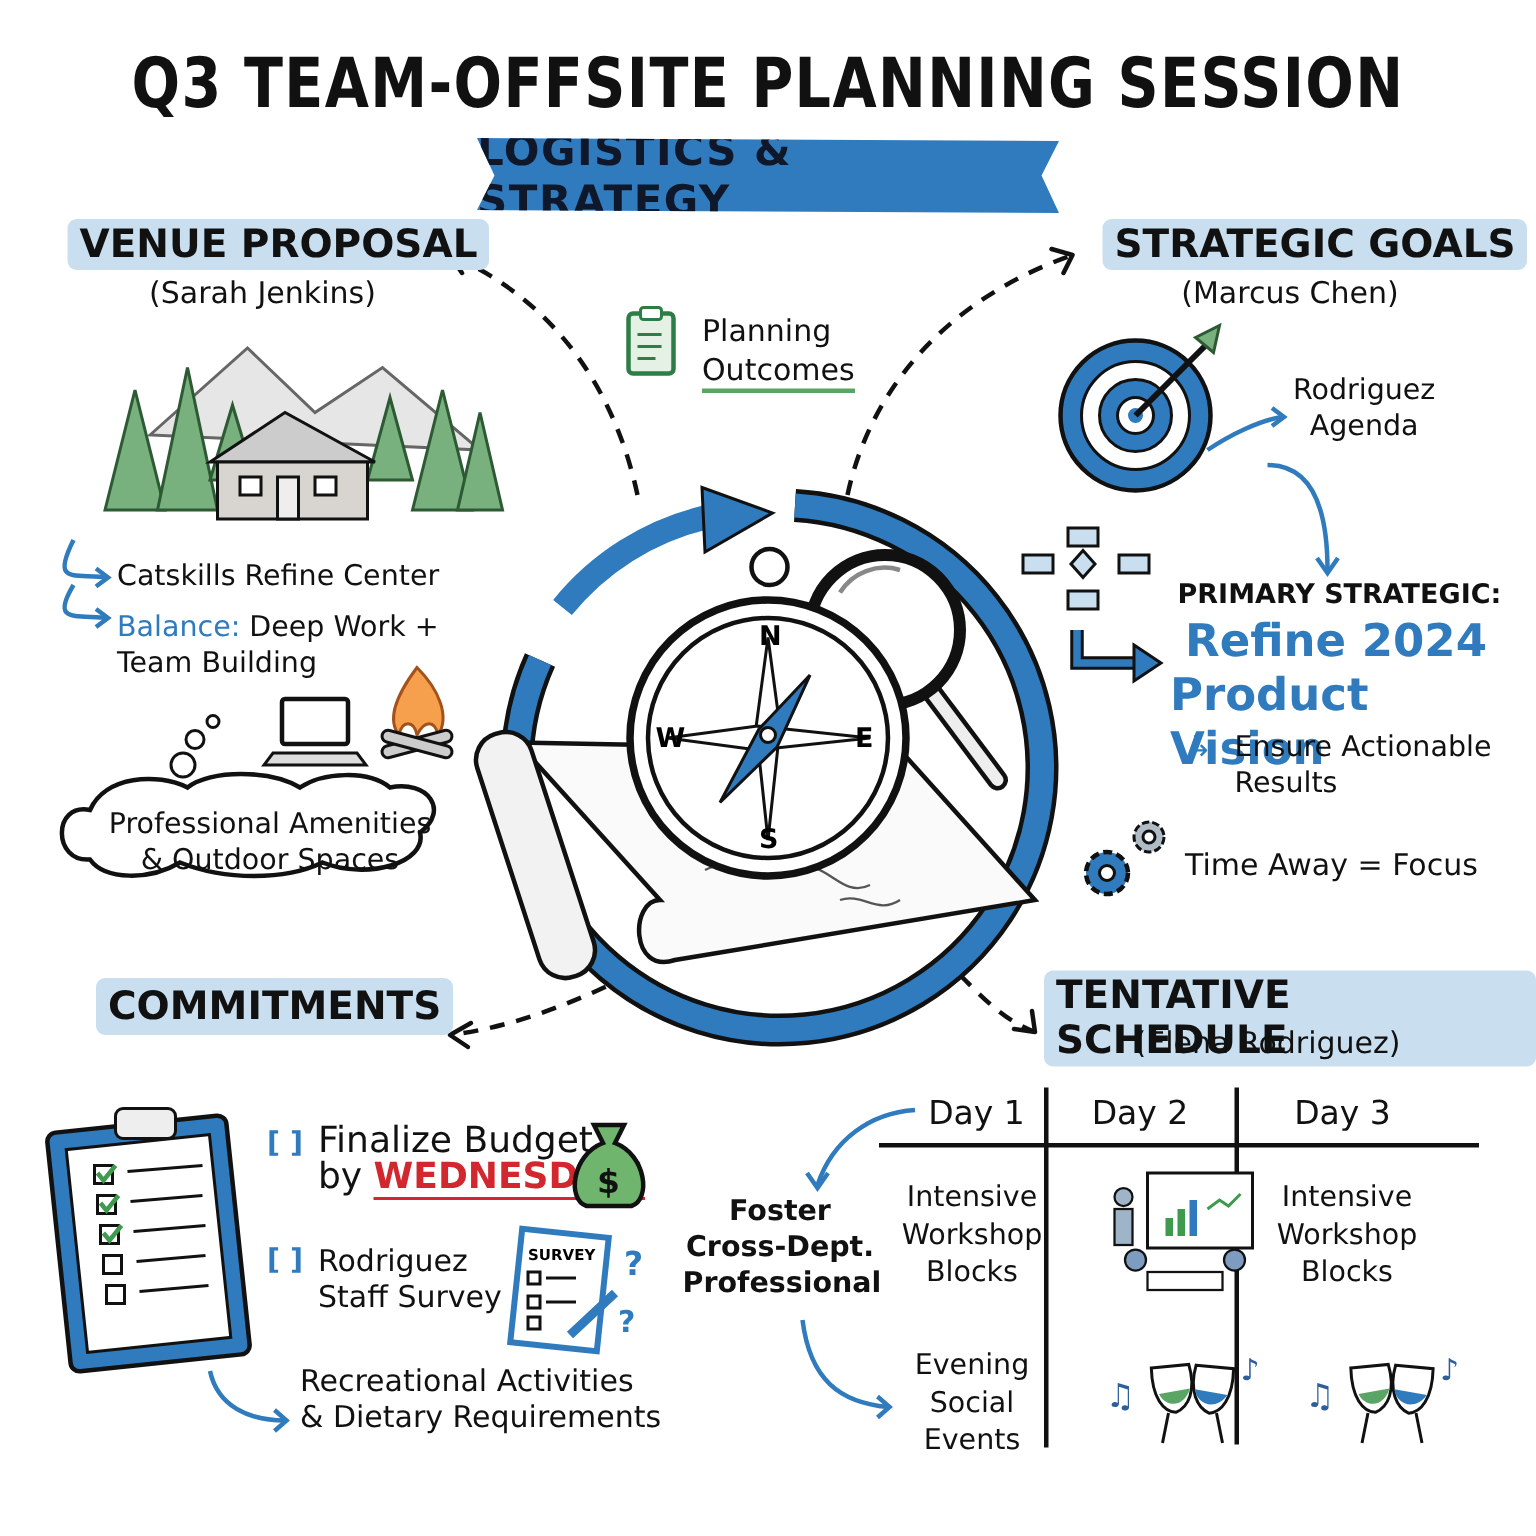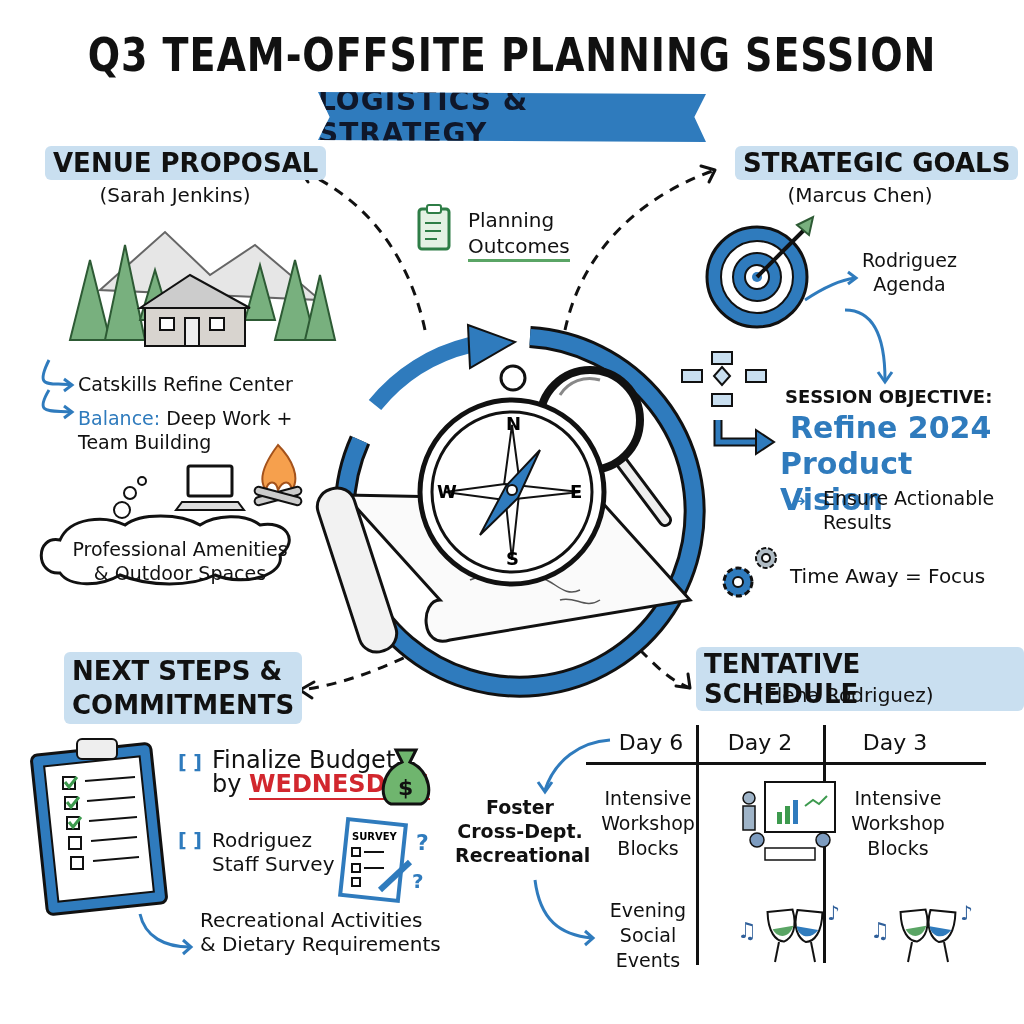--- a/index.html
+++ b/index.html
@@ -158,39 +158,38 @@
     <rect x="32" y="2" width="20" height="12"></rect>
       <rect x="2" y="20" width="20" height="12"></rect>
     <rect x="66" y="20" width="20" height="12"></rect>
       <rect x="32" y="44" width="20" height="12"></rect>
     <polygon points="42,17 50,26 42,35 34,26"></polygon>
   </g>
   <path d="M38 70 L38 92 L78 92" fill="none" stroke="#111" stroke-width="9"></path>
   <path d="M38 70 L38 92 L78 92" fill="none" stroke="#2f7bbd" stroke-width="5"></path>
   <polygon points="76,80 94,92 76,104" fill="#2f7bbd" stroke="#111" stroke-width="2"></polygon>
 </svg>
-<div class="abs" style="left:785px;top:386px;font-size:18px;font-weight:bold;">SESSION OBJECTIVE:</div>
+<div class="abs" style="left:785px;top:386px;font-size:18px;font-weight:bold;">PRIMARY STRATEGIC:</div>
 <div class="abs big-blue" style="left:790px;top:410px;">Refine 2024</div>
 <div class="abs big-blue" style="left:780px;top:446px;">Product Vision</div>
 <div class="abs txt blue" style="left:792px;top:486px;">↳</div>
 <div class="abs txt" style="left:823px;top:486px;">
   <div>Ensure Actionable</div>
   <div>Results</div>
 </div>
 <svg width="70" height="70" style="left:716px;top:540px;">
   <circle cx="22" cy="42" r="14" fill="#2f7bbd" stroke="#111" stroke-width="3" stroke-dasharray="6 3"></circle>
   <circle cx="22" cy="42" r="5" fill="#fff" stroke="#111" stroke-width="2"></circle>
   <circle cx="50" cy="18" r="10" fill="#b0bcc5" stroke="#111" stroke-width="2" stroke-dasharray="5 2"></circle>
   <circle cx="50" cy="18" r="4" fill="#fff" stroke="#111" stroke-width="2"></circle>
 </svg>
 <div class="abs txt" style="left:790px;top:564px;font-size:20px;">Time Away = Focus</div>
 
 <div class="abs" style="left:64px;top:652px;">
   <div class="hdr" style="line-height:34px;">
-    <div>NEXT STEPS &amp;</div>
     <div>COMMITMENTS</div>
   </div>
 </div>
 <svg width="140" height="180" style="left:35px;top:735px;">
   <rect x="4" y="14" width="120" height="160" rx="6" fill="#2f7bbd" stroke="#111" stroke-width="3" transform="rotate(-6 64 94)"></rect>
   <rect x="16" y="26" width="96" height="136" fill="#fff" stroke="#111" stroke-width="2" transform="rotate(-6 64 94)"></rect>
   <rect x="42" y="4" width="40" height="20" rx="5" fill="#eee" stroke="#111" stroke-width="2"></rect>
   <g stroke="#111" stroke-width="2" fill="#fff">
     <rect x="28" y="42" width="12" height="12"></rect>
       <rect x="30" y="62" width="12" height="12"></rect>
@@ -253,28 +252,28 @@
 
 <svg width="120" height="250" style="left:510px;top:730px;">
   <path d="M100 10 C70 12 45 30 35 60" fill="none" stroke="#2f7bbd" stroke-width="3"></path>
   <path d="M28 52 l7 10 7 -10" fill="none" stroke="#2f7bbd" stroke-width="3"></path>
   <path d="M25 150 C30 190 50 205 82 208" fill="none" stroke="#2f7bbd" stroke-width="3"></path>
   <path d="M75 201 l8 7 -8 7" fill="none" stroke="#2f7bbd" stroke-width="3"></path>
 </svg>
 <div class="abs txt" style="left:455px;top:795px;width:130px;text-align:center;font-size:19px;font-weight:bold;">
   <div>Foster</div>
   <div>Cross-Dept.</div>
-  <div>Recreational</div>
+  <div>Professional</div>
 </div>
 
 <div class="grid-v" style="left:696px;top:725px;height:240px;"></div>
 <div class="grid-v" style="left:823px;top:725px;height:238px;"></div>
 <div class="grid-h" style="left:586px;top:762px;width:400px;"></div>
 
-<div class="cell" style="left:606px;top:730px;width:90px;font-size:22px;">Day 6</div>
+<div class="cell" style="left:606px;top:730px;width:90px;font-size:22px;">Day 1</div>
 <div class="cell" style="left:700px;top:730px;width:120px;font-size:22px;">Day 2</div>
 <div class="cell" style="left:830px;top:730px;width:130px;font-size:22px;">Day 3</div>
 
 <div class="cell" style="left:598px;top:786px;width:100px;">
   <div>Intensive</div>
     <div>Workshop</div>
     <div>Blocks</div>
 </div>
 <svg width="110" height="90" style="left:735px;top:778px;">
   <rect x="30" y="4" width="70" height="50" fill="#fff" stroke="#111" stroke-width="2"></rect>

